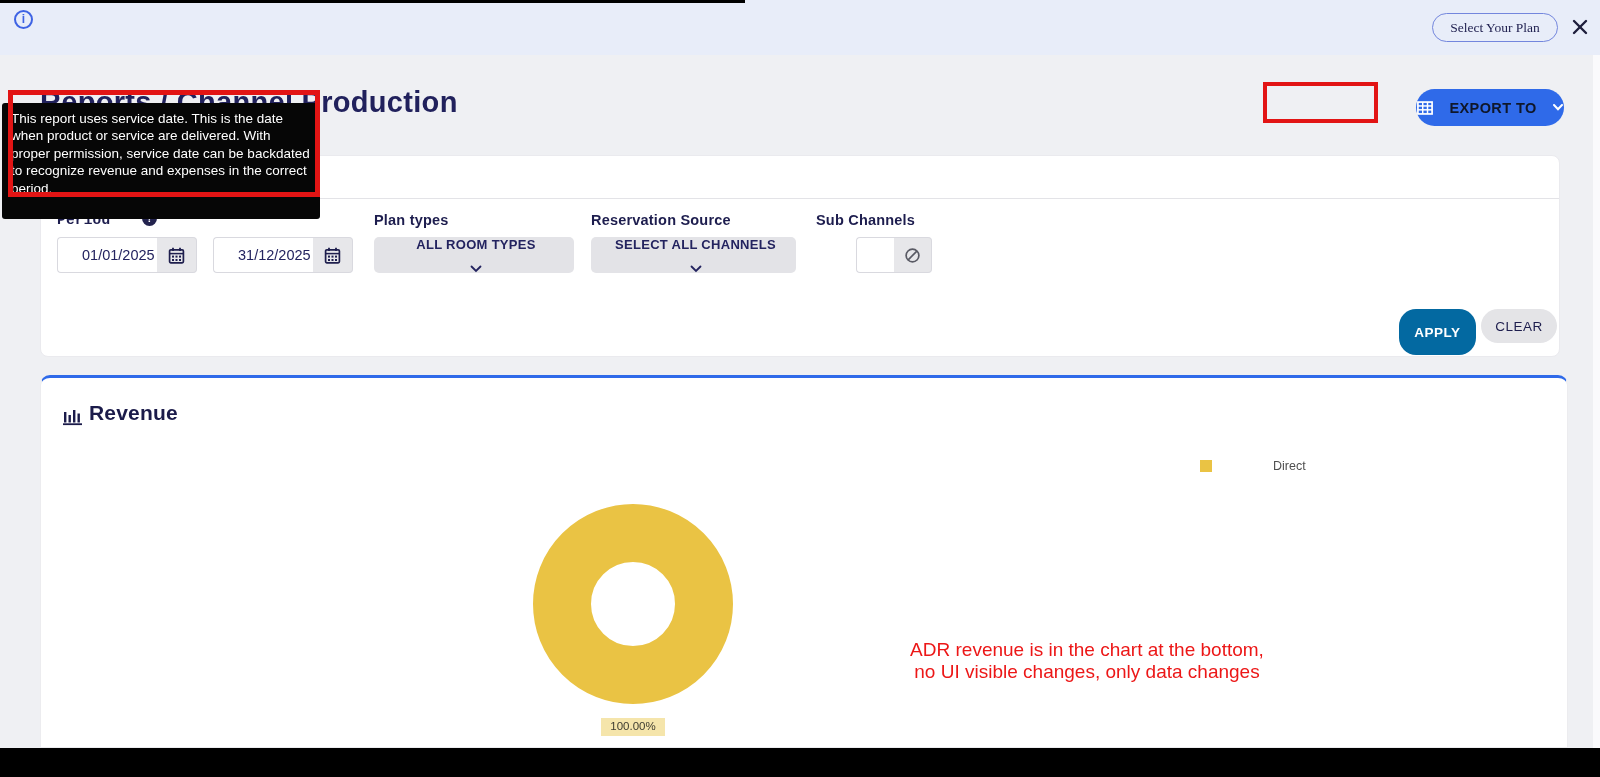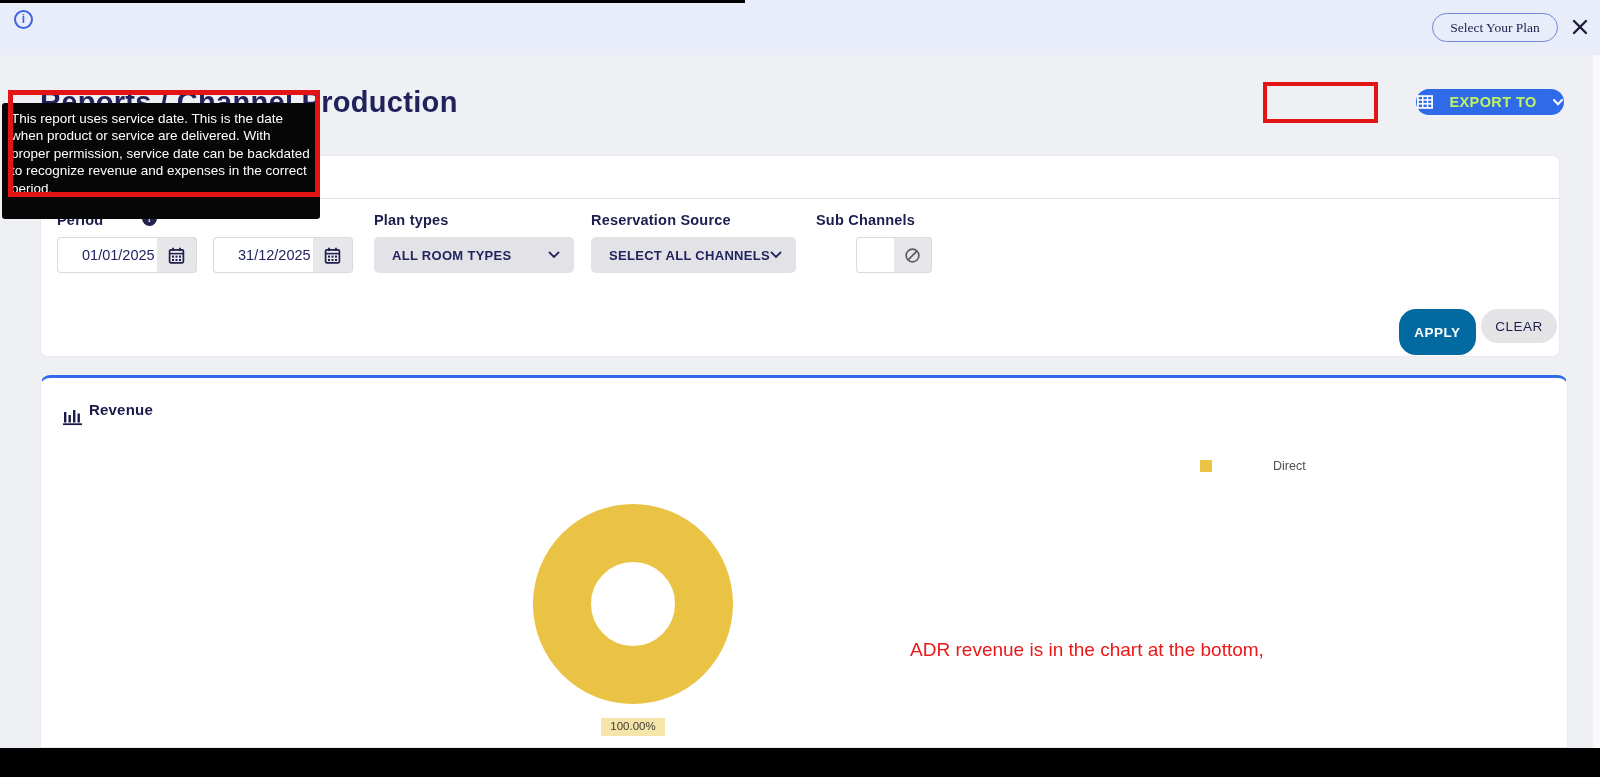--- a/index.html
+++ b/index.html
@@ -19,22 +19,22 @@
               border-radius:15px; background:transparent; color:#1E1E4E; font-size:13.5px; text-align:center;
               line-height:26px; cursor:pointer; font-family:Liberation Serif, serif; }
   .banner-close { position:absolute; left:1572px; top:19px; width:16px; height:16px; cursor:pointer; }
 
   
   .scroll-track { position:absolute; left:1593px; top:0; width:7px; height:748px; background:#FAFAFC; z-index:1; }
 
   
   .page-title { position:absolute; left:40px; top:86px; font-size:29px; font-weight:bold; color:#21215C;
                 letter-spacing:0.3px; z-index:3; }
-  .export-btn { position:absolute; left:1416px; top:89px; width:148px; height:26px; border:none; border-radius:19px;
-                background:#2F6AE9; color:#bef264; font-weight:bold; font-size:14.5px; letter-spacing:0.4px;
+  .export-btn { position:absolute; left:1416px; top:89px; width:148px; height:37px; border:none; border-radius:19px;
+                background:#2F6AE9; color:#0f172a; font-weight:bold; font-size:14.5px; letter-spacing:0.4px;
                 display:flex; align-items:center; justify-content:center; gap:16px; cursor:pointer; z-index:3;
                 font-family:"Liberation Sans",sans-serif; }
 
   
   .red-rect-1 { position:absolute; left:8px; top:90px; width:312px; height:107px; border:5px solid #E21414; z-index:7; }
   .red-rect-2 { position:absolute; left:1263px; top:82px; width:115px; height:41px; border:4px solid #E21414; z-index:7; }
 
   
   .tooltip { position:absolute; left:2px; top:103px; width:318px; background:#060606; color:#fff; font-size:13.5px;
              line-height:17.4px; padding:7px 9px 22px 9px; border-radius:3px; z-index:6; }
@@ -47,38 +47,38 @@
   .filter-card-header { position:absolute; left:0; top:0; width:100%; height:43px; border-bottom:1px solid #E3E3E7; }
   .f-label { position:absolute; top:56px; font-size:14.5px; font-weight:bold; color:#1D1D4E; letter-spacing:0.2px; }
   .help-icon { position:absolute; left:101px; top:55px; width:15px; height:15px; border-radius:50%; background:#23234E;
                color:#fff; font-size:10px; font-weight:bold; text-align:center; line-height:15px; cursor:pointer; }
   .date-input { position:absolute; top:81px; height:36px; display:flex; }
   .date-input input { width:100px; height:36px; border:1px solid #D9D9DF; border-right:none; border-radius:4px 0 0 4px;
                       padding-left:24px; font-size:14.5px; color:#23235F; font-family:"Liberation Sans",sans-serif; outline:none; }
   .date-cal { width:40px; height:36px; background:#E7E7EA; border:1px solid #D9D9DF; border-left:none;
               border-radius:0 4px 4px 0; display:flex; align-items:center; justify-content:center; cursor:pointer; }
   .dropdown { position:absolute; top:81px; height:36px; background:#E3E3E7; border-radius:5px; display:flex;
-              align-items:center; padding:0 14px 0 18px; cursor:pointer; }
+              align-items:center; padding:0 14px 0 18px; cursor:pointer;flex-direction:column; }
   .dropdown .dd-text { font-size:13px; font-weight:bold; color:#23235F; letter-spacing:0.3px; flex:1; }
   .sub-control { position:absolute; left:815px; top:81px; height:36px; display:flex; }
   .sub-control input { width:38px; height:36px; border:1px solid #D9D9DF; border-right:none; border-radius:4px 0 0 4px;
                        font-size:14px; color:#23235F; padding-left:8px; outline:none; font-family:"Liberation Sans",sans-serif; }
   .sub-block { width:38px; height:36px; background:#E7E7EA; border:1px solid #D9D9DF; border-left:none;
                border-radius:0 4px 4px 0; display:flex; align-items:center; justify-content:center; }
   .apply-btn { position:absolute; left:1358px; top:153px; width:77px; height:46px; border:none; border-radius:17px;
                background:#0369a1; color:#fff; font-weight:bold; font-size:13.5px; letter-spacing:0.5px; cursor:pointer;
                font-family:"Liberation Sans",sans-serif; }
   .clear-btn { position:absolute; left:1440px; top:153px; width:76px; height:34px; border:none; border-radius:17px;
                background:#E4E4E7; color:#1E1E4E; font-weight:normal; font-size:13.5px; letter-spacing:0.5px; cursor:pointer;
                font-family:"Liberation Sans",sans-serif; }
 
   
   .revenue-card { position:absolute; left:40px; top:375px; width:1528px; height:373px; background:#fff;
                   border:1px solid #ECECEF; border-top:3px solid #2F6AE9; border-radius:10px 10px 0 0; z-index:1; }
-  .rev-title { position:absolute; left:48px; top:23px; font-size:15px; font-weight:bold; color:#1B1B4A; letter-spacing:0.2px; }
+  .rev-title { position:absolute; left:48px; top:23px; font-size:21px; font-weight:bold; color:#1B1B4A; letter-spacing:0.2px; }
   .rev-icon { position:absolute; left:20px; top:26px; }
   .legend-swatch { position:absolute; left:1159px; top:82px; width:12px; height:12px; }
   .legend-label { position:absolute; left:1232px; top:81px; font-size:12.5px; color:#4F4F4F; }
   .donut { position:absolute; left:492px; top:126px; width:200px; height:200px; border-radius:50%;
            border:58px solid #EAC344; }
   .donut-label { position:absolute; left:560px; top:340px; width:64px; text-align:center; background:#F5E5AB;
                  color:#3E3C30; font-size:11.5px; padding:2px 0 4px 0; }
   .red-note { position:absolute; left:800px; top:261px; width:492px; text-align:center; color:#EC1717;
               font-size:19px; line-height:21.5px; }
 
@@ -114,21 +114,21 @@
     </svg>
     <span>EXPORT TO</span>
     <svg width="10" height="7" viewBox="0 0 10 7">
       <polyline points="1,1 5,5.2 9,1" fill="none" stroke="#fff" stroke-width="2" stroke-linecap="round"></polyline>
     </svg>
   </button>
 
   <div class="filter-card">
     <div class="filter-card-header"></div>
 
-    <div class="f-label" style="left:16px;">Period</div>
+    <div class="f-label" style="left:16px;font-family:Liberation Mono, monospace;">Period</div>
     <div class="help-icon">?</div>
 
     <div class="date-input" style="left:16px;">
       <input type="text" readonly="" value="01/01/2025" style="">
       <div class="date-cal">
         <svg width="17" height="17" viewBox="0 0 17 17">
           <line x1="5" y1="0.8" x2="5" y2="4" stroke="#1F1F4E" stroke-width="1.8"></line>
           <line x1="12" y1="0.8" x2="12" y2="4" stroke="#1F1F4E" stroke-width="1.8"></line>
           <rect x="1.6" y="2.8" width="13.8" height="13" rx="1.2" fill="none" stroke="#1F1F4E" stroke-width="1.7"></rect>
           <line x1="1.6" y1="6.6" x2="15.4" y2="6.6" stroke="#1F1F4E" stroke-width="1.5"></line>
@@ -208,18 +208,19 @@
     <div class="rev-title">Revenue</div>
 
     <div class="legend-swatch" style="background-color: rgb(234, 195, 68);"></div>
     <div class="legend-label">Direct</div>
 
     <div class="donut" style="border-color: rgb(234, 195, 68);"></div>
     <div class="donut-label">100.00%</div>
 
     <div class="red-note">
       <div>ADR revenue is in the chart at the bottom,</div>
+      <div>no UI visible changes, only data changes</div>
     </div>
   </div>
 
   <div class="bottom-bar"></div>
 
 </div>
 
 </body></html>

